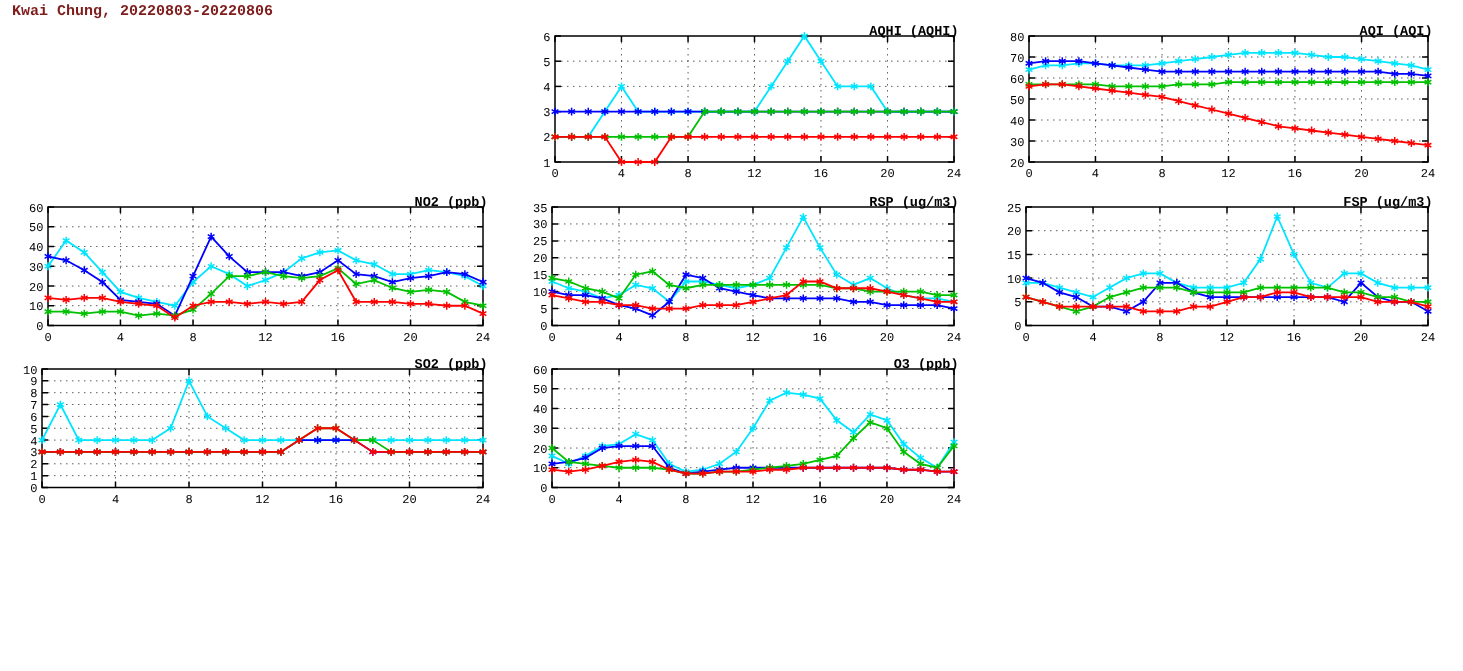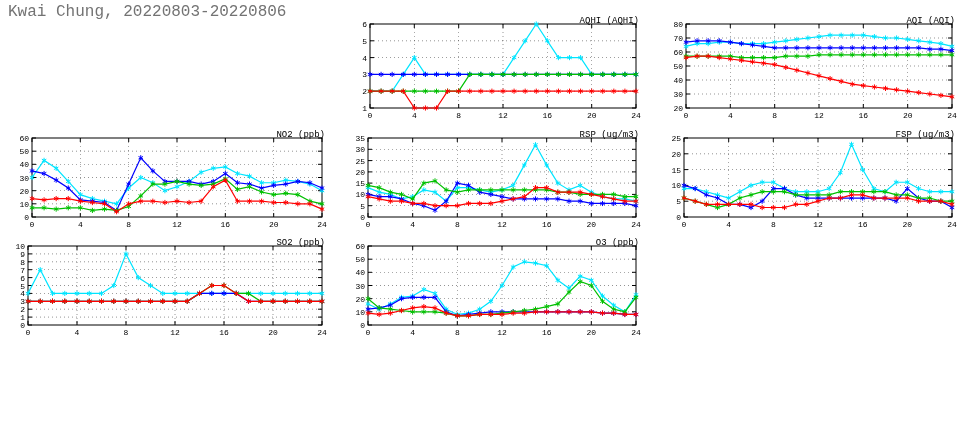--- a/index.html
+++ b/index.html
@@ -1,19 +1,19 @@
 <!DOCTYPE html>
 <html><head>
 <meta charset="utf-8">
 <style>
   html,body{margin:0;padding:0;background:#ffffff;}
   body{width:975px;height:447px;font-family:"Liberation Sans",sans-serif;position:relative;overflow:hidden;}
-  .title-main{position:absolute;left:8px;top:3px;font-family:"Liberation Mono",monospace;font-size:16px;font-weight:normal;color:#737373;letter-spacing:0px;}
+  .title-main{position:absolute;left:8px;top:3px;font-family:"Liberation Mono",monospace;font-size:10px;font-weight:bold;color:#7f1d1d;letter-spacing:0px;}
   .panel{position:absolute;}
-  .panel .ptitle{position:absolute;font-family:"Liberation Mono",monospace;font-weight:normal;font-size:9px;color:#000;right:3px;top:2px;white-space:nowrap;margin-left:48px;}
+  .panel .ptitle{position:absolute;font-family:"Liberation Mono",monospace;font-weight:bold;font-size:9px;color:#000;right:3px;top:2px;white-space:nowrap;margin-left:48px;}
   svg{display:block;}
 </style>
 </head>
 <body>
 
 <div class="title-main">Kwai Chung, 20220803-20220806</div>
 
 <div class="panel" id="p-aqhi" style="left:344px;top:14px;width:298px;height:110px;">
     <svg width="298" height="110" style="position:absolute;left:0;top:0;">
       <line x1="26" y1="77.2" x2="292" y2="77.2" stroke="#000" stroke-width="0.5" stroke-dasharray="1,3" opacity="0.85"></line>

